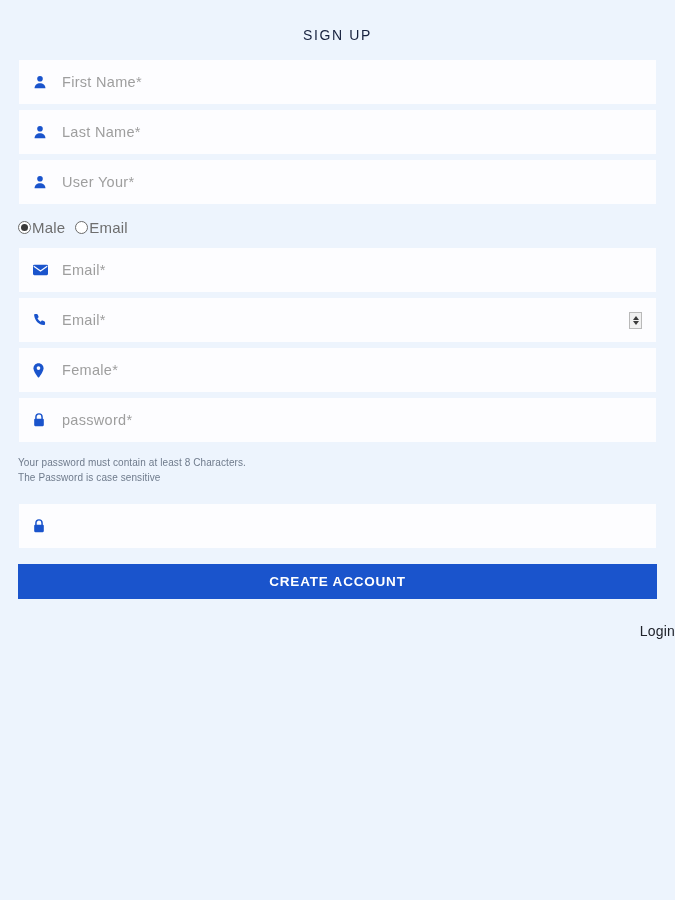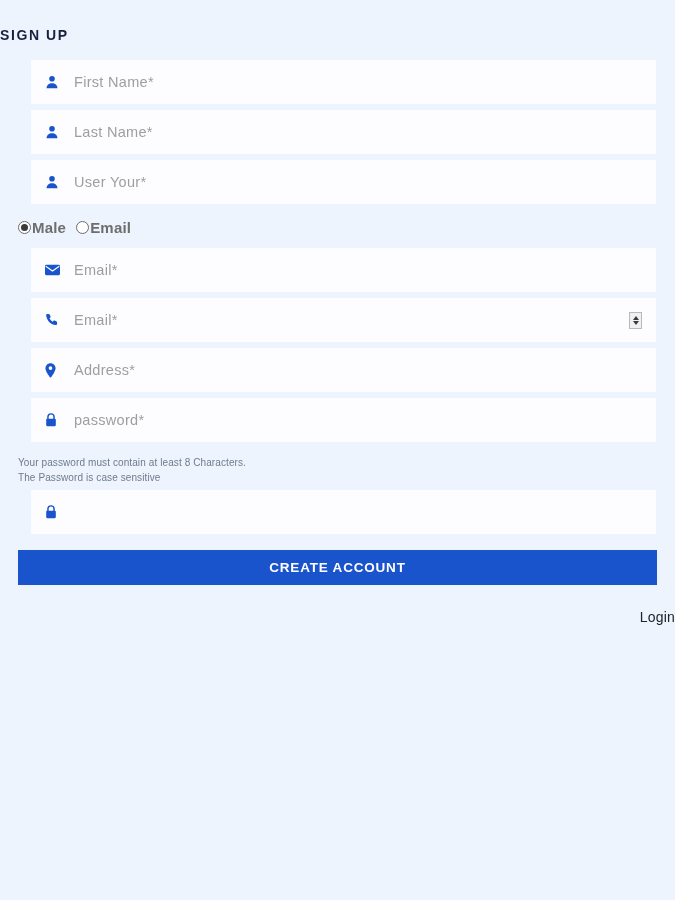--- a/index.html
+++ b/index.html
@@ -10,32 +10,32 @@
     font-family: "Liberation Sans", sans-serif;
   }
   .page {
     position: relative;
     width: 675px;
     height: 900px;
     background: #edf4fd;
     overflow: hidden;
   }
   .page-title {
+    text-align: center;
     font-size: 14px;
-    font-weight: bold;
+    font-weight: normal;
     letter-spacing: 1.6px;
     color: #16213e;
     padding-top: 26px;
     padding-bottom: 0;
     line-height: 18px;
   }
   .form {
     margin-top: 16px;
     padding: 0 19px;
-    margin-left: 12px;
   }
   .field {
     display: flex;
     align-items: center;
     background: #fdfdff;
     height: 44px;
     margin-bottom: 6px;
     padding: 0 14px;
     border: none;
   }
@@ -73,21 +73,20 @@
     border-right: 3px solid transparent;
   }
   .spinner .up { border-bottom: 4px solid #3a3a3a; margin-bottom: 1px; }
   .spinner .down { border-top: 4px solid #3a3a3a; }
   .gender-row {
     display: flex;
     align-items: center;
     height: 34px;
     padding: 0 18px;
     margin-bottom: 4px;
-    font-weight: bold;
   }
   .radio-group {
     display: flex;
     align-items: center;
     margin-right: 10px;
   }
   .radio {
     width: 13px; height: 13px;
     border-radius: 50%;
     border: 1.4px solid #6b6b6b;
@@ -102,21 +101,21 @@
     width: 7px; height: 7px;
     border-radius: 50%;
     background: #3a3a3a;
   }
   .radio-label {
     font-size: 15px;
     color: #6e6e6e;
     letter-spacing: 0.2px;
   }
   .hint {
-    padding: 8px 18px 5px 18px;
+    padding: 8px 18px 19px 18px;
   }
   .hint div {
     font-size: 10px;
     color: #6f7b8c;
     line-height: 14.5px;
     letter-spacing: 0.1px;
   }
   .submit-wrap { padding: 10px 18px 8px 18px; }
   .submit-btn {
     width: 100%;
@@ -216,21 +215,21 @@
       </span>
     </div>
 
     <div class="field">
       <span class="icon">
         <svg width="11" height="15" viewBox="0 0 12 16" fill="#1a54cc">
             <path d="M6 0C2.9 0 .5 2.4.5 5.5.5 9.6 6 16 6 16s5.5-6.4 5.5-10.5C11.5 2.4 9.1 0 6 0z"></path>
             <circle cx="6" cy="5.4" r="2" fill="#fdfdff"></circle>
           </svg>
       </span>
-      <span class="placeholder">Address*</span>
+      <span class="placeholder">Female*</span>
     </div>
 
     <div class="field">
       <span class="icon">
         <svg width="12" height="14" viewBox="0 0 13 16" fill="#1a54cc">
             <path d="M3 7V4.6C3 2.6 4.6 1 6.5 1S10 2.6 10 4.6V7" stroke="#1a54cc" stroke-width="1.7" fill="none"></path>
             <rect x="1" y="6.6" width="11" height="8.4" rx="1.2"></rect>
           </svg>
       </span>
       <span class="placeholder">password*</span>

